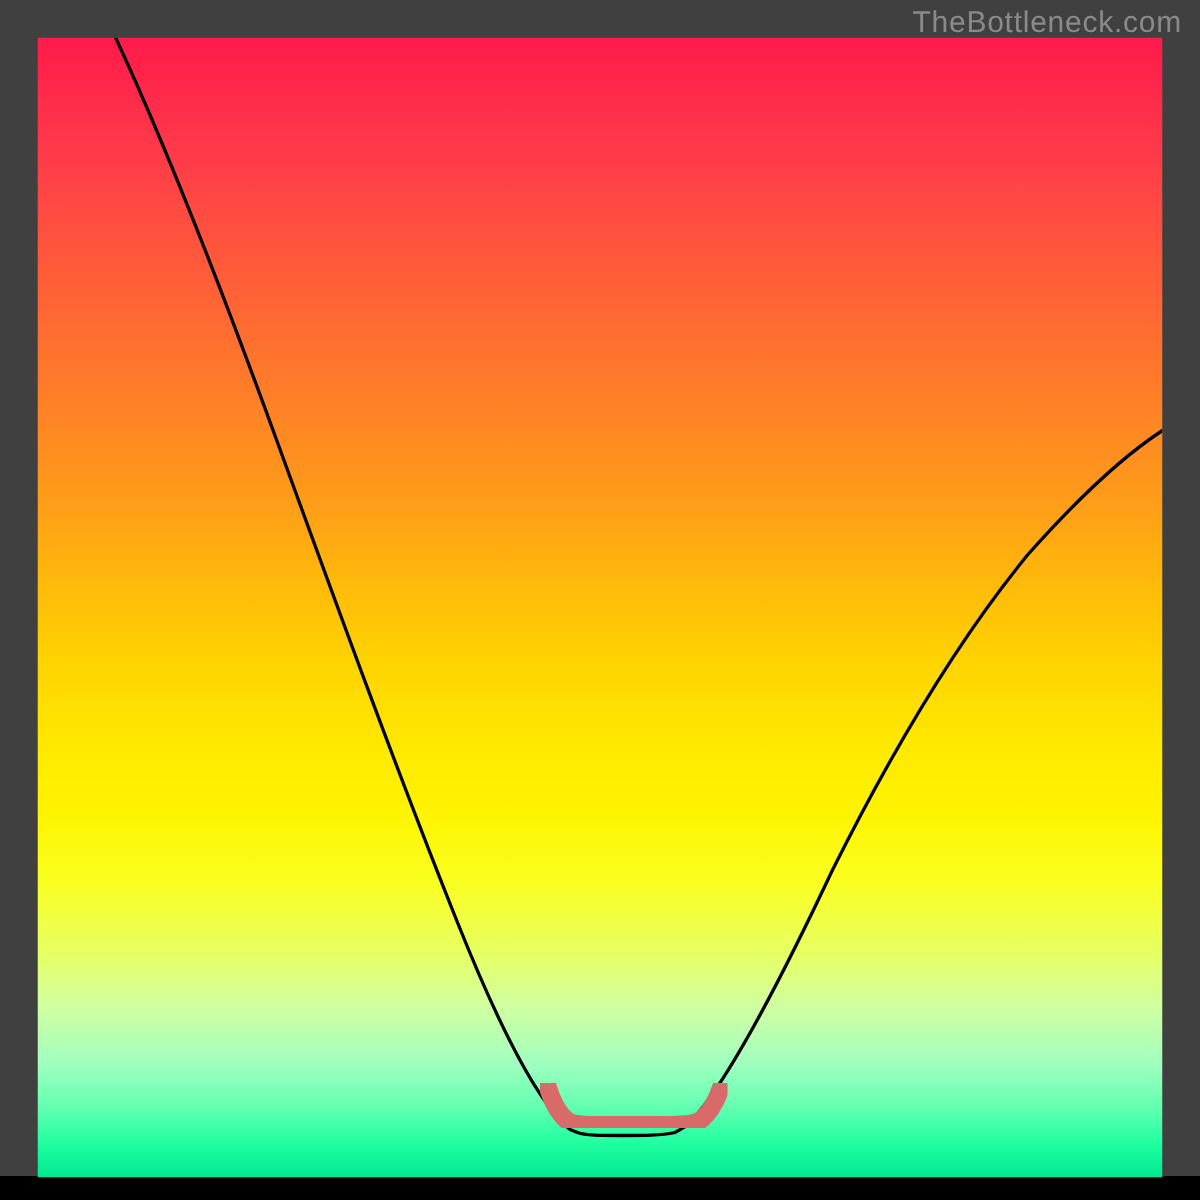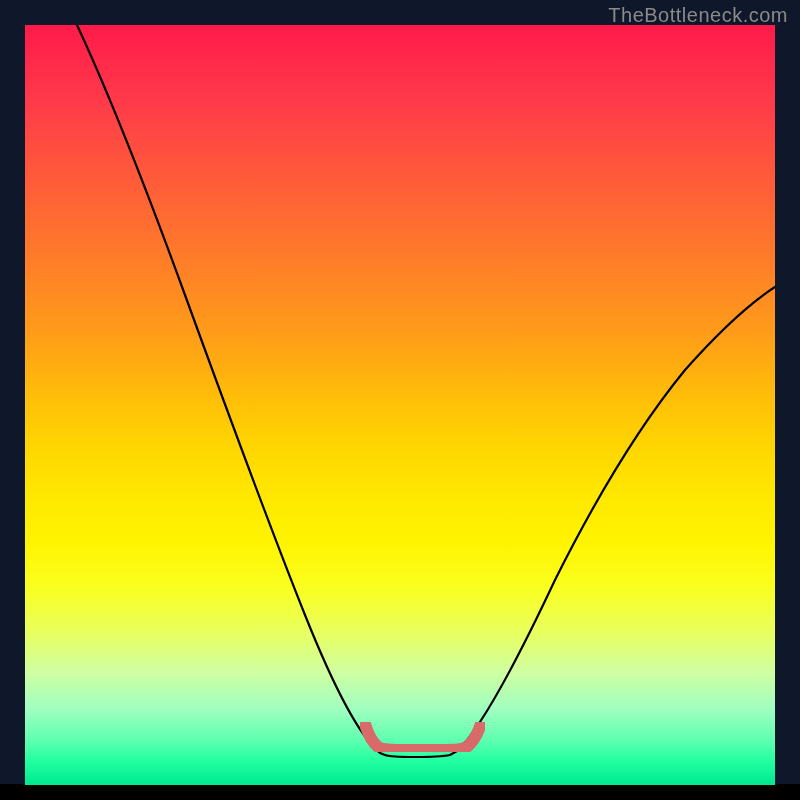--- a/index.html
+++ b/index.html
@@ -1,17 +1,17 @@
 <!DOCTYPE html>
 <html><head>
 <meta charset="utf-8">
 <style>
   * { margin: 0; padding: 0; box-sizing: border-box; }
   body { width: 800px; height: 800px; background: #000; position: relative; font-family: Arial, sans-serif; }
-  .frame { position: absolute; top: 0; left: 0; width: 800px; height: 784px; background: #0f172a; }
+  .frame { position: absolute; top: 0; left: 0; width: 800px; height: 784px; background: #404040; }
   .plot-area { position: absolute; top: 25px; left: 25px; width: 750px; height: 760px; overflow: hidden; }
   .gradient-bg { position: absolute; top: 0; left: 0; width: 100%; height: 100%;
     background: linear-gradient(to bottom,
       #ff1a4a 0%,
       #ff3a4a 10%,
       #ff5a3a 20%,
       #ff7a2a 30%,
       #ff9a1a 40%,
       #ffba0a 48%,
       #ffd400 55%,

